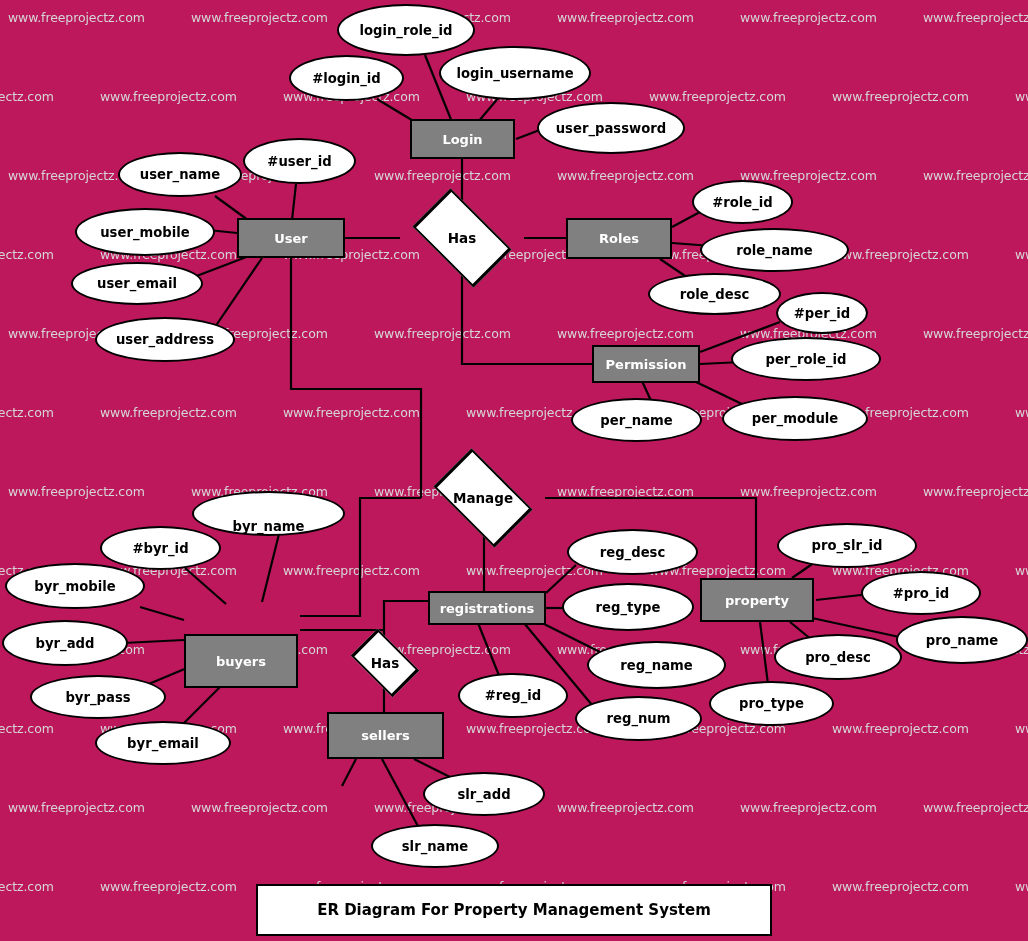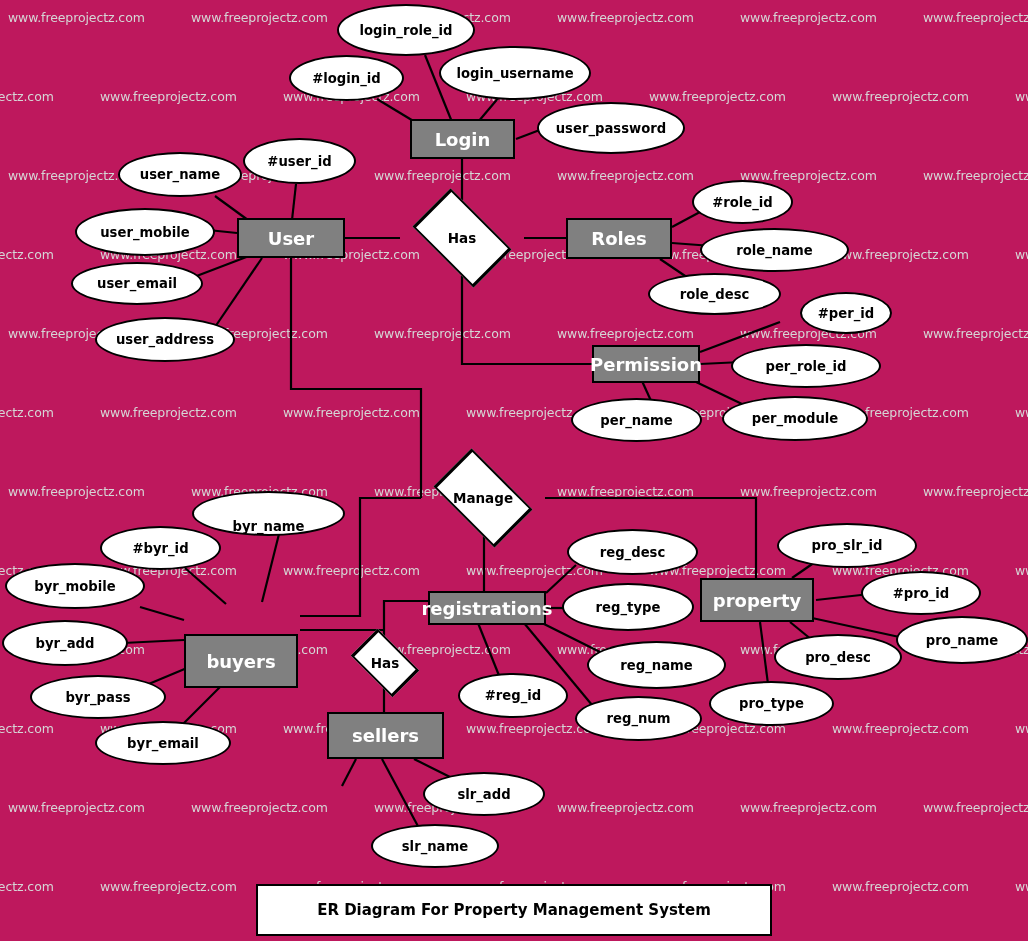--- a/index.html
+++ b/index.html
@@ -54,21 +54,21 @@
     width: 1028px;
     height: 941px;
     z-index: 3;
   }
   .entity {
     position: absolute;
     background: #808080;
     border: 2px solid #000000;
     color: #ffffff;
     font-weight: bold;
-    font-size: 18px;
+    font-size: 13px;
     display: flex;
     align-items: center;
     justify-content: center;
     box-sizing: border-box;
     text-align: center;
   }
   .attr {
     position: absolute;
     background: #ffffff;
     border: 2.2px solid #000000;
@@ -328,24 +328,24 @@
     <div class="attr" style="left:700px; top:228px; width:149px; height:44px;">
       <span>role_name</span>
     </div>
     <div class="attr" style="left:648px; top:273px; width:133px; height:42px;">
       <span>role_desc</span>
     </div>
 
     <div class="entity" style="left:592px; top:345px; width:108px; height:38px;">
       <span>Permission</span>
     </div>
-    <div class="attr" style="left:800px; top:292px; width:92px; height:42px;">
+    <div class="attr" style="left:776px; top:292px; width:92px; height:42px;">
       <span>#per_id</span>
     </div>
-    <div class="attr" style="left:731px; top:344px; width:150px; height:44px;">
+    <div class="attr" style="left:731px; top:337px; width:150px; height:44px;">
       <span>per_role_id</span>
     </div>
     <div class="attr" style="left:571px; top:398px; width:131px; height:44px;">
       <span>per_name</span>
     </div>
     <div class="attr" style="left:722px; top:396px; width:146px; height:45px;">
       <span>per_module</span>
     </div>
 
     <div class="rel" style="left:421px; top:460px; width:124px; height:76px;">

